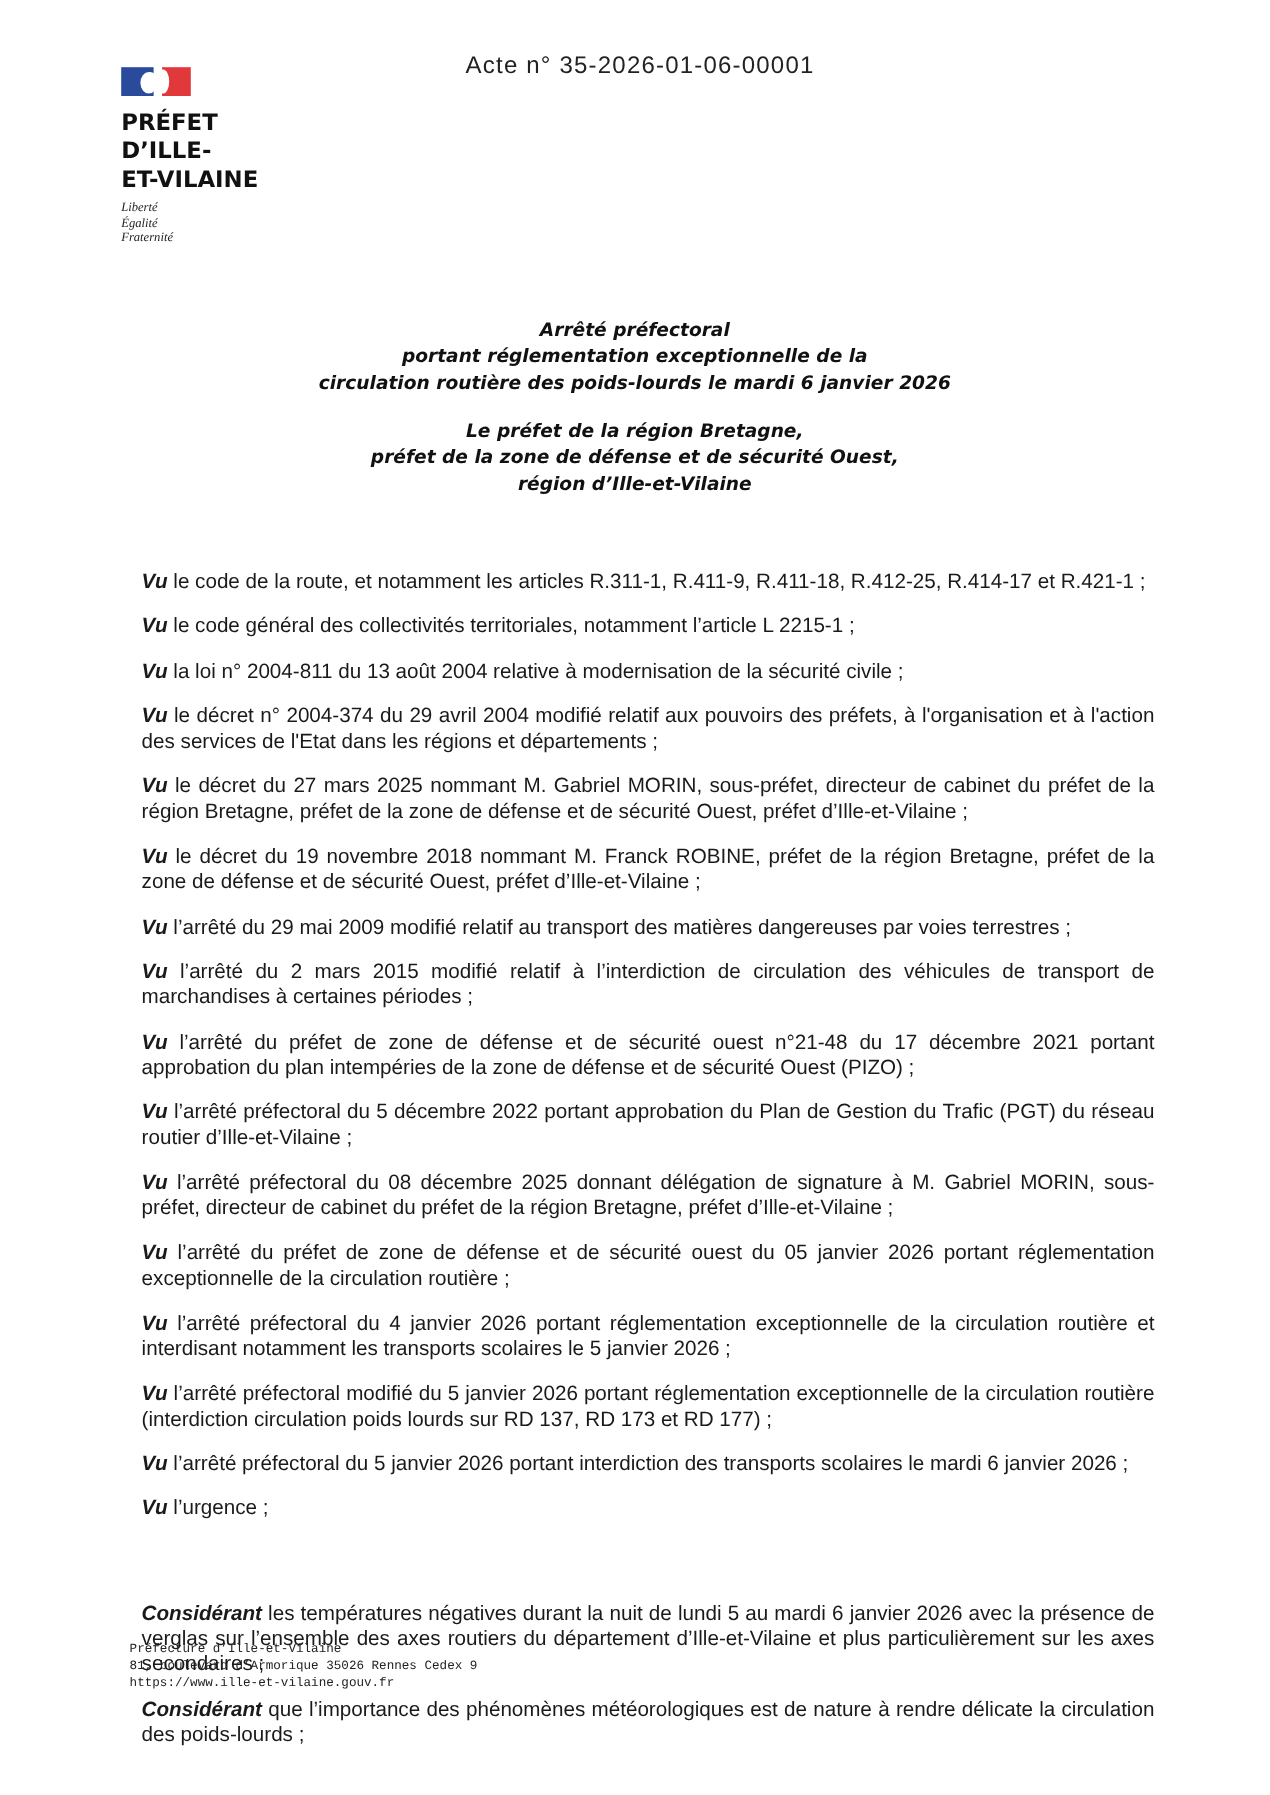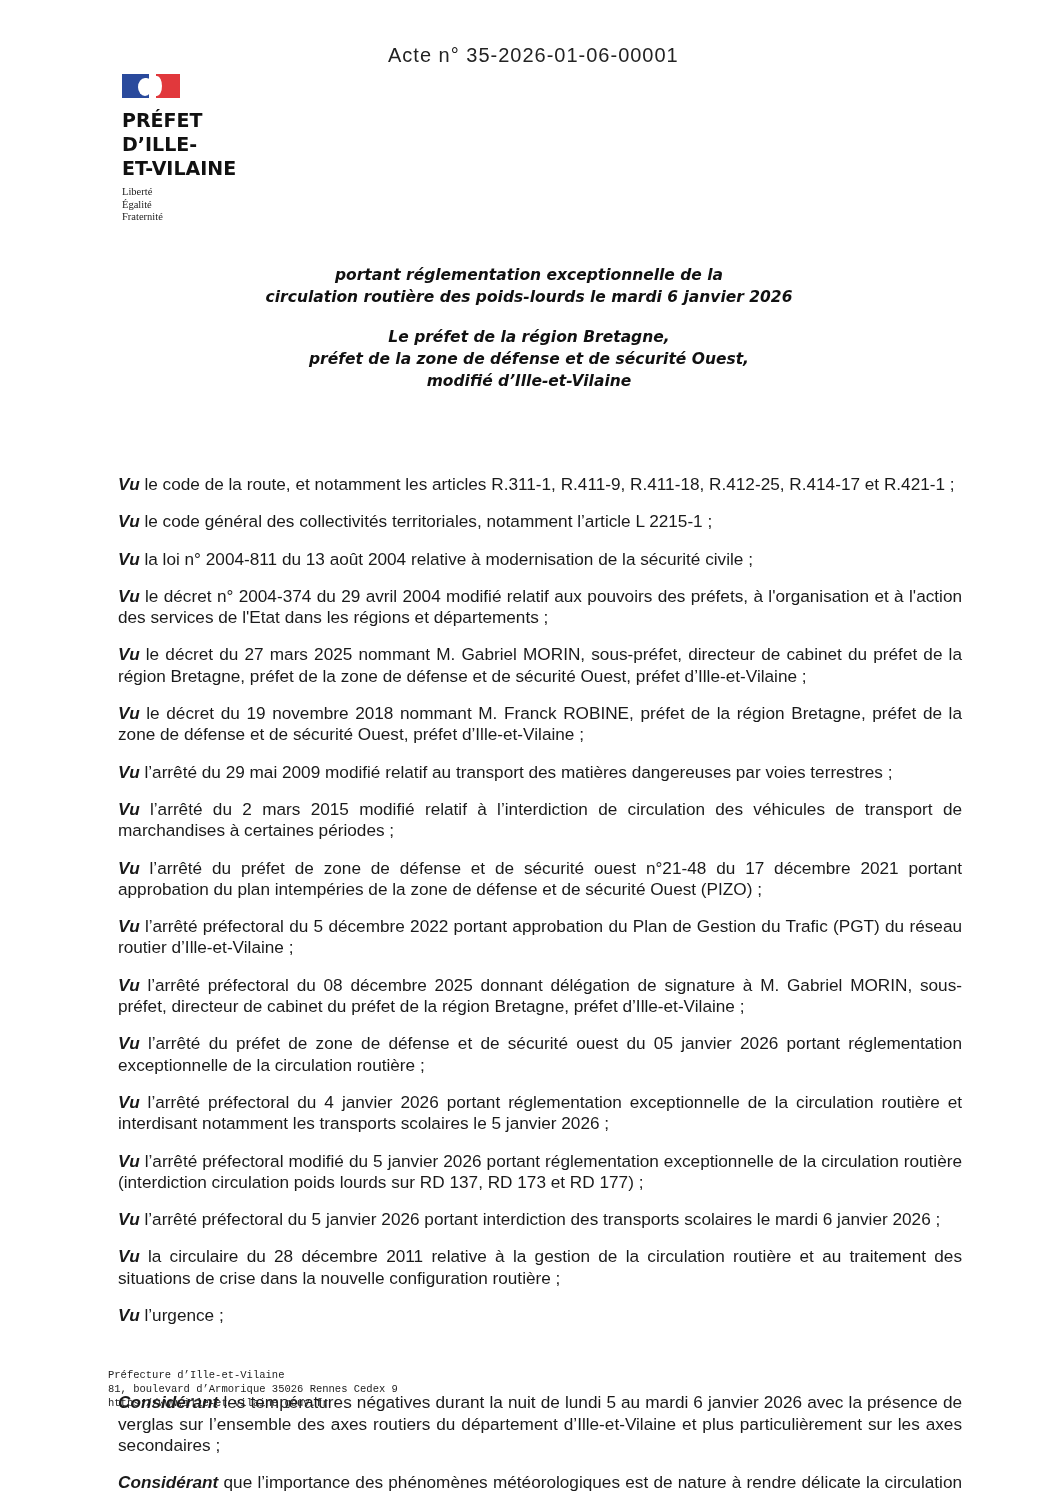--- a/index.html
+++ b/index.html
@@ -21,22 +21,21 @@
       left: 388px;
       font-size: 20px;
       letter-spacing: 1px;
       color: #222;
       font-family: "Liberation Sans", sans-serif;
       text-align: right;
     }
     .logo-block {
       position: absolute;
       left: 101px;
-      top: 74px;
-      margin-left: 21px;
+      top: 56px;
     }
     .marianne {
       position: relative;
       width: 58px;
       height: 24px;
     }
     .flag-blue {
       position: absolute;
       left: 0; top: 0;
       width: 27px; height: 24px;
@@ -67,20 +66,21 @@
       font-family: "DejaVu Sans", "Liberation Sans", sans-serif;
       font-weight: bold;
       font-size: 19px;
       line-height: 24px;
       color: #111;
       letter-spacing: 0;
     }
     .devise {
       margin-top: 6px;
       font-family: "Liberation Serif", "DejaVu Serif", serif;
+      font-style: italic;
       font-size: 10.5px;
       line-height: 12.5px;
       color: #222;
     }
     .title-block {
       position: absolute;
       top: 264px;
       left: 0;
       width: 1058px;
       text-align: center;
@@ -141,46 +141,46 @@
     <div>ET-VILAINE</div>
   </div>
   <div class="devise">
     <div>Liberté</div>
     <div>Égalité</div>
     <div>Fraternité</div>
   </div>
 </div>
 
 <div class="title-block">
+  <div>Arrêté préfectoral</div>
   <div>portant réglementation exceptionnelle de la</div>
   <div>circulation routière des poids-lourds le mardi 6 janvier 2026</div>
   <div class="spacer"></div>
   <div>Le préfet de la région Bretagne,</div>
   <div>préfet de la zone de défense et de sécurité Ouest,</div>
-  <div>modifié d’Ille-et-Vilaine</div>
+  <div>région d’Ille-et-Vilaine</div>
 </div>
 
 <div class="body-text">
   <div id="visas-list">
       <p><span class="kw">Vu</span><span> le code de la route, et notamment les articles R.311-1, R.411-9, R.411-18, R.412-25, R.414-17 et R.421-1 ;</span></p>
       <p><span class="kw">Vu</span><span> le code général des collectivités territoriales, notamment l’article L 2215-1 ;</span></p>
       <p><span class="kw">Vu</span><span> la loi n° 2004-811 du 13 août 2004 relative à modernisation de la sécurité civile ;</span></p>
       <p><span class="kw">Vu</span><span> le décret n° 2004-374 du 29 avril 2004 modifié relatif aux pouvoirs des préfets, à l'organisation et à l'action des services de l'Etat dans les régions et départements ;</span></p>
       <p><span class="kw">Vu</span><span> le décret du 27 mars 2025 nommant M. Gabriel MORIN, sous-préfet, directeur de cabinet du préfet de la région Bretagne, préfet de la zone de défense et de sécurité Ouest, préfet d’Ille-et-Vilaine ;</span></p>
       <p><span class="kw">Vu</span><span> le décret du 19 novembre 2018 nommant M. Franck ROBINE, préfet de la région Bretagne, préfet de la zone de défense et de sécurité Ouest, préfet d’Ille-et-Vilaine ;</span></p>
       <p><span class="kw">Vu</span><span> l’arrêté du 29 mai 2009 modifié relatif au transport des matières dangereuses par voies terrestres ;</span></p>
       <p><span class="kw">Vu</span><span> l’arrêté du 2 mars 2015 modifié relatif à l’interdiction de circulation des véhicules de transport de marchandises à certaines périodes ;</span></p>
       <p><span class="kw">Vu</span><span> l’arrêté du préfet de zone de défense et de sécurité ouest n°21-48 du 17 décembre 2021 portant approbation du plan intempéries de la zone de défense et de sécurité Ouest (PIZO) ;</span></p>
       <p><span class="kw">Vu</span><span> l’arrêté préfectoral du 5 décembre 2022 portant approbation du Plan de Gestion du Trafic (PGT) du réseau routier d’Ille-et-Vilaine ;</span></p>
       <p><span class="kw">Vu</span><span> l’arrêté préfectoral du 08 décembre 2025 donnant délégation de signature à M. Gabriel MORIN, sous-préfet, directeur de cabinet du préfet de la région Bretagne, préfet d’Ille-et-Vilaine ;</span></p>
       <p><span class="kw">Vu</span><span> l’arrêté du préfet de zone de défense et de sécurité ouest du 05 janvier 2026 portant réglementation exceptionnelle de la circulation routière ;</span></p>
       <p><span class="kw">Vu</span><span> l’arrêté préfectoral du 4 janvier 2026 portant réglementation exceptionnelle de la circulation routière et interdisant notamment les transports scolaires le 5 janvier 2026 ;</span></p>
       <p><span class="kw">Vu</span><span> l’arrêté préfectoral modifié du 5 janvier 2026 portant réglementation exceptionnelle de la circulation routière (interdiction circulation poids lourds sur RD 137, RD 173 et RD 177) ;</span></p>
       <p><span class="kw">Vu</span><span> l’arrêté préfectoral du 5 janvier 2026 portant interdiction des transports scolaires le mardi 6 janvier 2026 ;</span></p>
-      <p><span class="kw">Vu</span><span> la circulaire du 28 décembre 2011 relative à la gestion de la circulation routière et au traitement des situations de crise dans la nouvelle configuration routière ;</span></p>
       <p><span class="kw">Vu</span><span> l’urgence ;</span></p>
     </div>
   <div class="gap"></div>
   <div id="considerants-list">
       <p><span class="kw">Considérant</span><span> les températures négatives durant la nuit de lundi 5 au mardi 6 janvier 2026 avec la présence de verglas sur l’ensemble des axes routiers du département d’Ille-et-Vilaine et plus particulièrement sur les axes secondaires ;</span></p>
       <p><span class="kw">Considérant</span><span> que l’importance des phénomènes météorologiques est de nature à rendre délicate la circulation des poids-lourds ;</span></p>
     </div>
 </div>
 
 <div class="footer">

